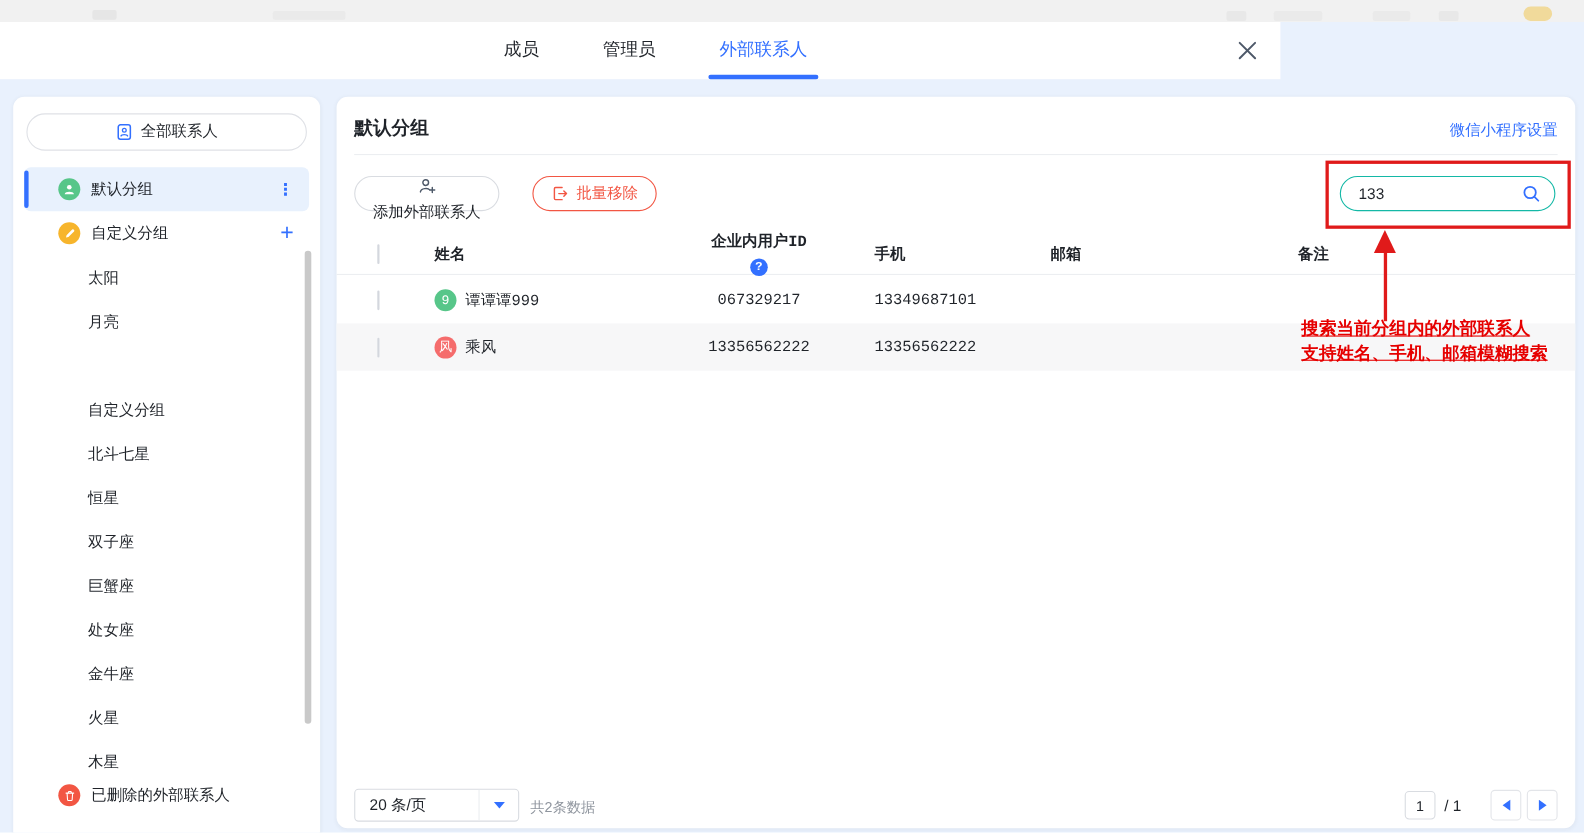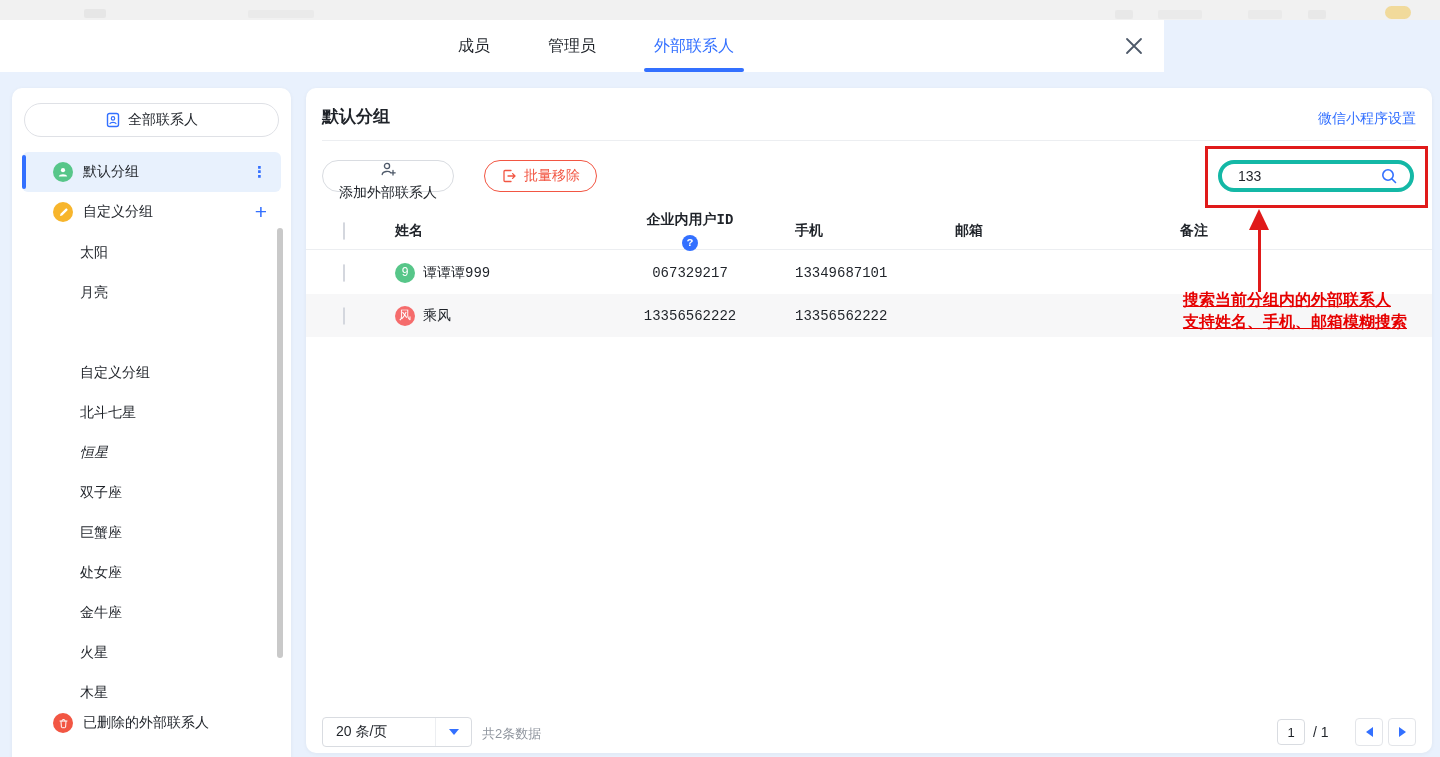--- a/index.html
+++ b/index.html
@@ -40,21 +40,21 @@
 
   
   .panel-title { position:absolute; left:16px; top:17px; font-size:17px; font-weight:700; }
   .mini-link { position:absolute; right:16px; top:22px; font-size:14px; color:#3370ff; cursor:pointer; }
   .panel-divider { position:absolute; left:16px; right:16px; top:52px; height:1px; background:#eceef1; }
 
   
   .btn { position:absolute; top:72px; height:32px; border-radius:16px; display:flex; align-items:center; gap:7px; padding:0 16px; font-size:14px; cursor:pointer; background:#fff; }
   .btn-add { left:16px; border:1px solid #d9dce1; color:#1f2329;flex-direction:column; }
   .btn-remove { left:178px; border:1px solid #f25643; color:#f25643; }
-  .search-box { position:absolute; right:18px; top:72px; width:196px; height:32px; border:4px solid #14b8a6; border-radius:16px; display:flex; align-items:center; padding:0 12px 0 16px; }
+  .search-box { position:absolute; right:18px; top:72px; width:196px; height:32px; border:1px solid #14b8a6; border-radius:16px; display:flex; align-items:center; padding:0 12px 0 16px; }
   .search-box input { border:none; outline:none; flex:1; font-size:14px; color:#1f2329; background:transparent; font-family:inherit; min-width:0; }
   .search-icon { flex:none; width:18px; height:18px; cursor:pointer; }
 
   
   .t-row { position:absolute; left:0; width:1126px; display:flex; align-items:center; padding-left:37px;font-family:Liberation Mono, monospace; }
   .t-head { top:125px; height:37px; font-weight:700; font-size:14px; border-bottom:1px solid #eceef1; }
   .t-r1 { top:163px; height:43px; font-size:14px; }
   .t-r2 { top:206px; height:43px; font-size:14px; background:#f7f7f8; }
   .col-check { width:52px; }
   .col-name { width:190px; display:flex; align-items:center; gap:8px; }
@@ -145,21 +145,21 @@
           </svg>
       </span>
       <span>自定义分组</span>
       <span class="row-action plus">+</span>
     </div>
 
     <div class="group-item" style="top:144px;">太阳</div>
     <div class="group-item" style="top:184px;">月亮</div>
     <div class="group-item" style="top:264px;">自定义分组</div>
     <div class="group-item" style="top:304px;">北斗七星</div>
-    <div class="group-item" style="top:344px;font-style:italic;">恒星</div>
+    <div class="group-item" style="top:344px;">恒星</div>
     <div class="group-item" style="top:384px;">双子座</div>
     <div class="group-item" style="top:424px;">巨蟹座</div>
     <div class="group-item" style="top:464px;">处女座</div>
     <div class="group-item" style="top:504px;">金牛座</div>
     <div class="group-item" style="top:544px;">火星</div>
     <div class="group-item" style="top:584px;">木星</div>
 
     <div class="deleted-row" style="top:615px;">
       <span class="circle-ic" style="background:#f25643;">
         <svg width="11" height="11" viewBox="0 0 11 11">

